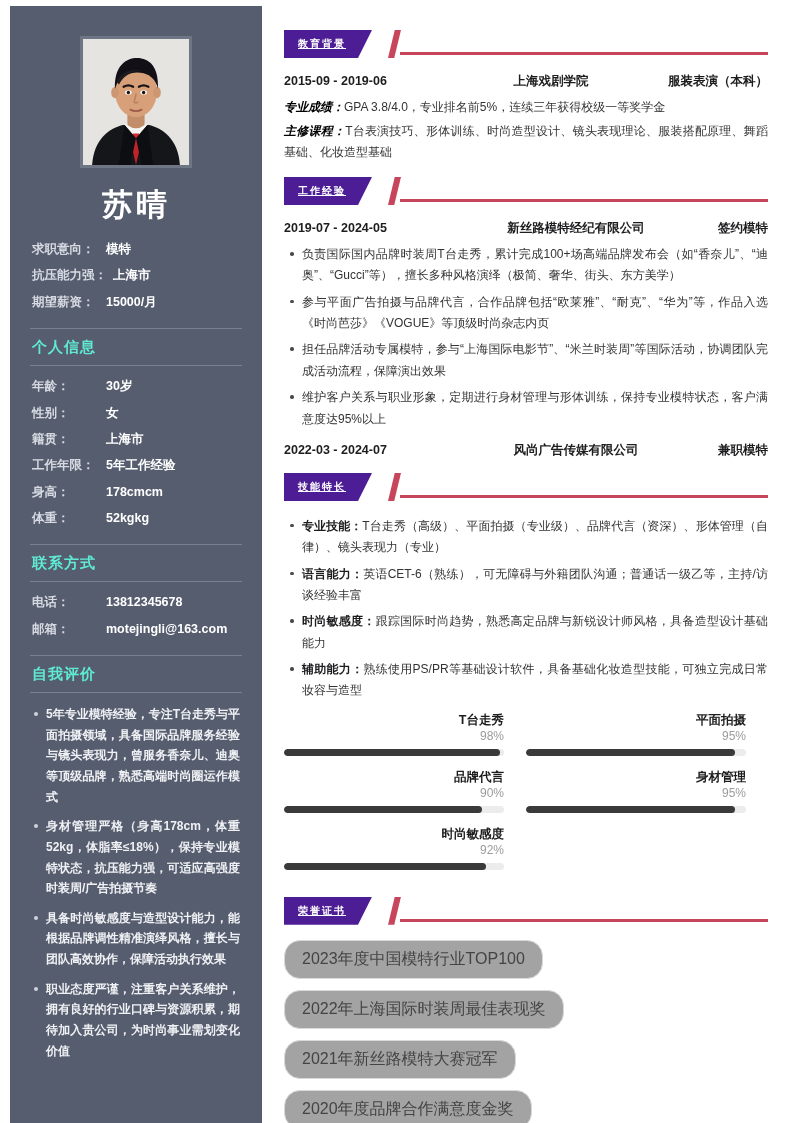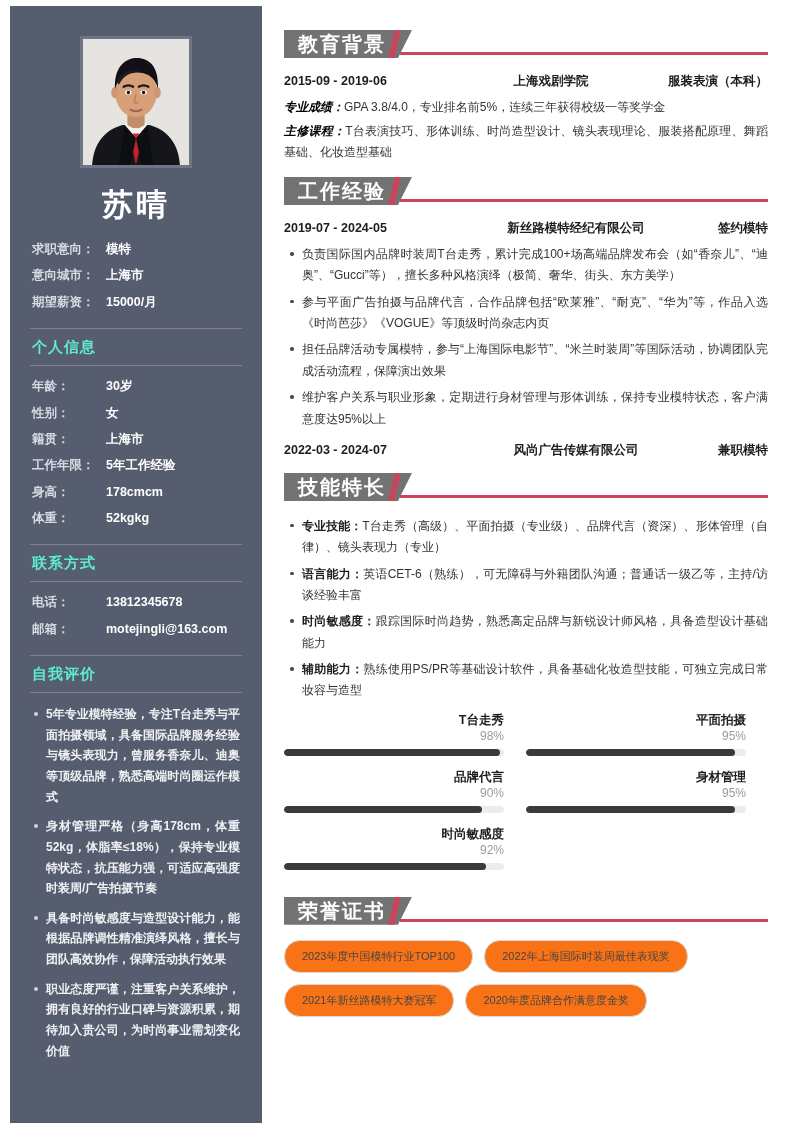--- a/index.html
+++ b/index.html
@@ -126,28 +126,29 @@
   .sec { margin-bottom: 14px; }
   .sec-head {
     position: relative;
     height: 30px;
     margin-bottom: 13px;
   }
   .sec-banner {
     position: absolute;
     left: 0; top: 0;
     height: 28px;
-    background: #737373;
+    background: #4c1d95;
     color: #ffffff;
-    font-size: 20px;
+    font-size: 10px;
     font-weight: bold;
     letter-spacing: 2px;
     line-height: 28px;
     padding: 0 26px 0 14px;
     clip-path: polygon(0 0, 100% 0, calc(100% - 14px) 100%, 0 100%);
+    text-decoration: underline;
   }
   .sec-slash {
     position: absolute;
     top: 0;
     height: 28px;
     width: 13px;
     background: #c8465c;
     clip-path: polygon(52% 0, 100% 0, 48% 100%, 0 100%);
   }
   .sec-rule {
@@ -243,23 +244,23 @@
   .tags {
     display: flex;
     flex-wrap: wrap;
     gap: 11px;
     margin-top: 4px;
   }
   .tag {
     border: 1px solid #d9d9d9;
     border-radius: 16px;
     padding: 8px 17px;
-    font-size: 11px;
+    font-size: 16px;
     color: #444444;
-    background: #f97316;
+    background: #a3a3a3;
     white-space: nowrap;
   }
 </style>
 </head>
 <body>
 
 <div class="page">
   <div class="resume">
 
     <aside class="sidebar">
@@ -304,21 +305,21 @@
       </div>
 
       <div class="name">苏晴</div>
 
       <div class="kv-list">
         <div class="kv">
           <span class="k">求职意向：</span>
           <span class="v">模特</span>
         </div>
         <div class="kv">
-          <span class="k">意向城市：</span>
+          <span class="k">抗压能力强：</span>
           <span class="v">上海市</span>
         </div>
         <div class="kv">
           <span class="k">期望薪资：</span>
           <span class="v">15000/月</span>
         </div>
       </div>
 
       <section class="side-sec">
         <div class="side-sec-title">个人信息</div>

